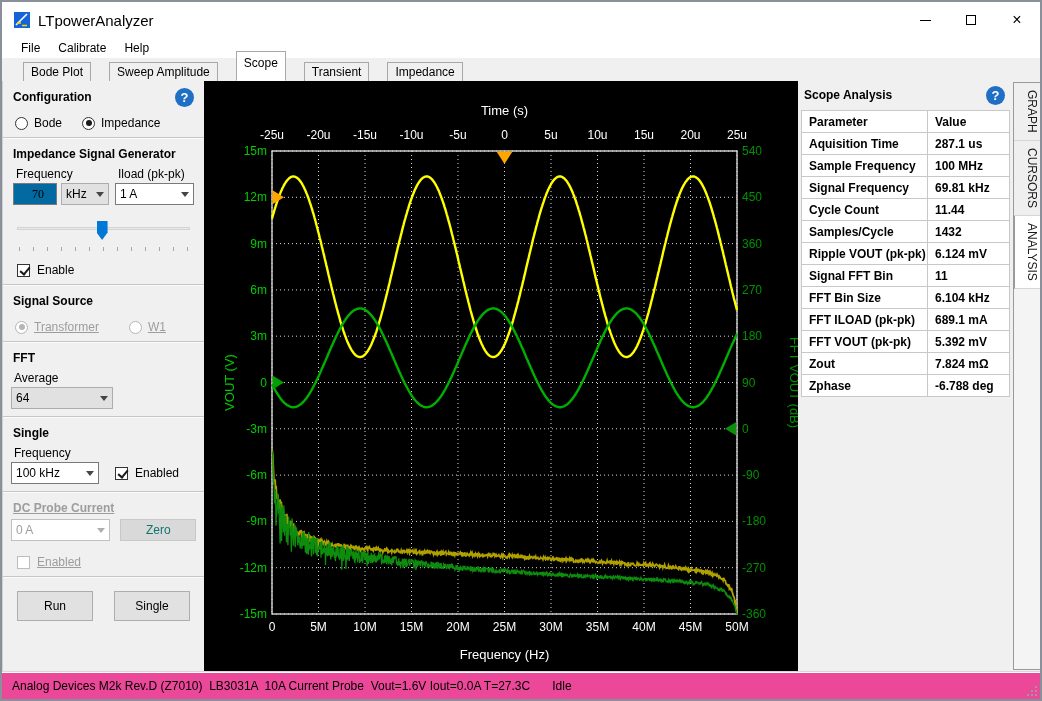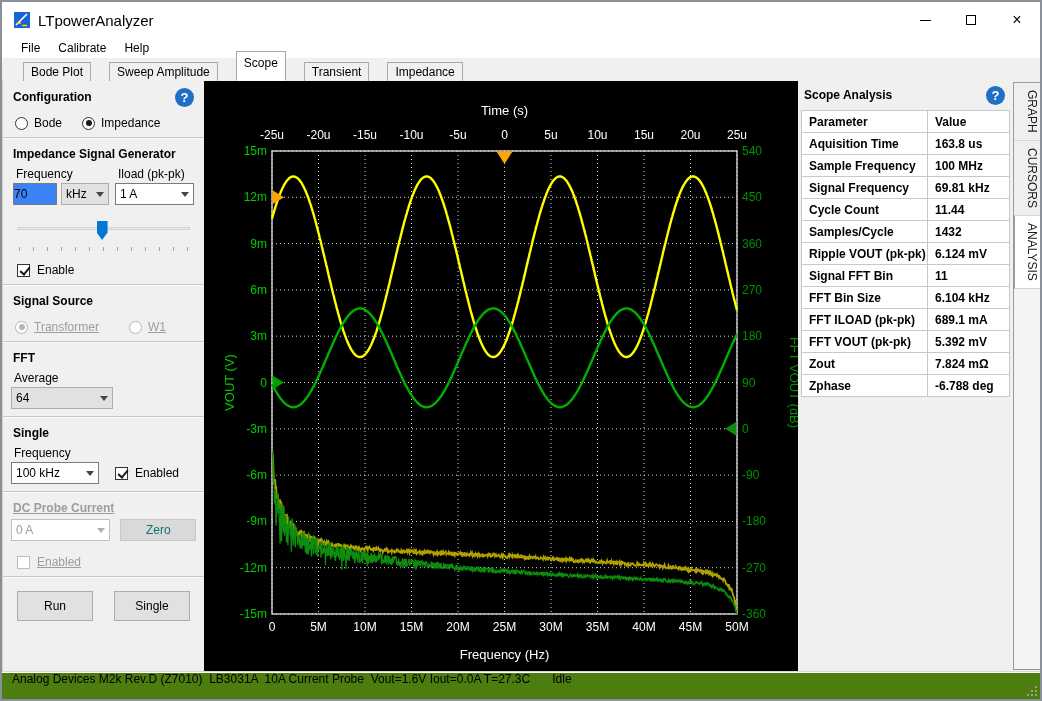--- a/index.html
+++ b/index.html
@@ -35,21 +35,21 @@
   .help-icon { position:absolute; right:10px; top:3px; width:19px; height:19px; border-radius:50%; background:#1f6fc5; color:#fff; font-weight:bold; font-size:13px; display:flex; align-items:center; justify-content:center; }
 
   .radio-row { display:flex; align-items:center; gap:6px; margin:10px 0 4px 4px; }
   .radio { width:13px; height:13px; border:1px solid #333; border-radius:50%; background:#fff; position:relative; flex:0 0 auto; }
   .radio.sel::after { content:""; position:absolute; inset:2.5px; background:#1a1a1a; border-radius:50%; }
   .radio.disabled { border-color:#b5b5b5; }
   .radio.disabled.sel::after { background:#b5b5b5; }
   .rlabel { margin-right:14px; }
 
   .field-label { margin:4px 0 2px 3px; }
-  .input { height:22px; border:1px solid #7a7a7a; background:#3b82f6; padding:1px 0; display:flex; align-items:center; }
+  .input { height:22px; border:1px solid #7a7a7a; background:#0369a1; padding:1px 18px; display:flex; align-items:center;font-family:Liberation Serif, serif; }
   .select { height:22px; border:1px solid #7a7a7a; background:#fff; padding:0 4px; display:flex; align-items:center; }
   .select .chev { margin-left:auto; width:0; height:0; border-left:4px solid transparent; border-right:4px solid transparent; border-top:5px solid #454545; }
   .select.gray { background:#e1e1e1; border-color:#adadad; }
   .select.disabled { border-color:#c0c0c0; color:#9d9d9d; }
   .select.disabled .chev { border-top-color:#b0b0b0; }
 
   .gen-grid { display:flex; gap:6px; padding:0 2px; }
   .slider-wrap { margin:16px 6px 0 6px; position:relative; height:30px; }
   .slider-track { position:absolute; left:0; right:0; top:6px; height:3px; background:#e7eaea; border:1px solid #d3d3d3; }
   .slider-thumb { position:absolute; left:46%; top:0; width:11px; height:19px; background:#0078d7; clip-path:polygon(0 0,100% 0,100% 60%,50% 100%,0 60%); }
@@ -77,21 +77,21 @@
   .an-table th, .an-table td { border:1px solid #c8c8c8; height:22px; padding:0 0 0 7px; text-align:left; font-weight:bold; font-size:12px; white-space:nowrap; }
   .an-table th { background:#fff; }
   .an-table .vcol { width:82px;margin-left:10px; }
 
   
   .vstrip { width:27px; background:#f4f4f4; border:1px solid #9a9a9a; border-right:none; margin:1px 0 1px 0; display:flex; flex-direction:column; align-items:center; flex:0 0 auto; }
   .vtab { writing-mode:vertical-rl; padding:7px 1px; font-size:12px; color:#1a1a1a; background:#efefef; border-bottom:1px solid #d5d5d5; width:100%; text-align:center; }
   .vtab.active { background:#fff; border-left:1px solid #9a9a9a; }
 
   
-  .statusbar { height:28px; background:#4d7c0f; border-top:1px solid #d7d7d7; box-shadow:inset 0 1px 0 #fff; display:flex; padding-left:10px; flex:0 0 auto; position:relative; }
+  .statusbar { height:28px; background:#ec4899; border-top:1px solid #d7d7d7; box-shadow:inset 0 1px 0 #fff; display:flex; align-items:center; padding-left:10px; flex:0 0 auto; position:relative; }
   .status-text { white-space:pre; }
   .status-state { margin-left:22px; }
   .grip { position:absolute; right:3px; bottom:3px; width:12px; height:12px; }
   .grip i { position:absolute; width:2px; height:2px; background:#9b9b9b; }
 </style>
 </head>
 <body>
 
 <div class="window">
 
@@ -340,21 +340,21 @@
       <table class="an-table">
         <thead>
           <tr>
             <th>Parameter</th>
             <th class="vcol">Value</th>
           </tr>
         </thead>
         <tbody id="an-body">
             <tr>
               <td>Aquisition Time</td>
-              <td class="vcol">163.8 us</td>
+              <td class="vcol">287.1 us</td>
             </tr>
             <tr>
               <td>Sample Frequency</td>
               <td class="vcol">100 MHz</td>
             </tr>
             <tr>
               <td>Signal Frequency</td>
               <td class="vcol">69.81 kHz</td>
             </tr>
             <tr>

